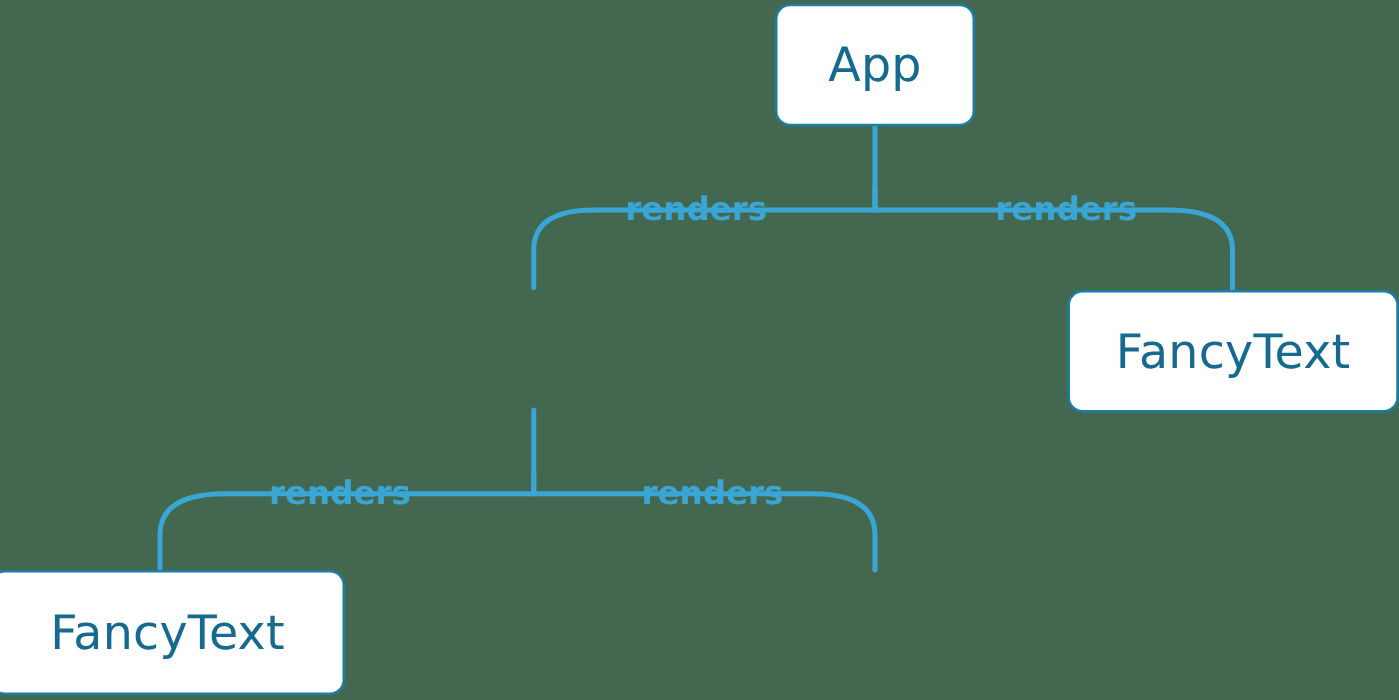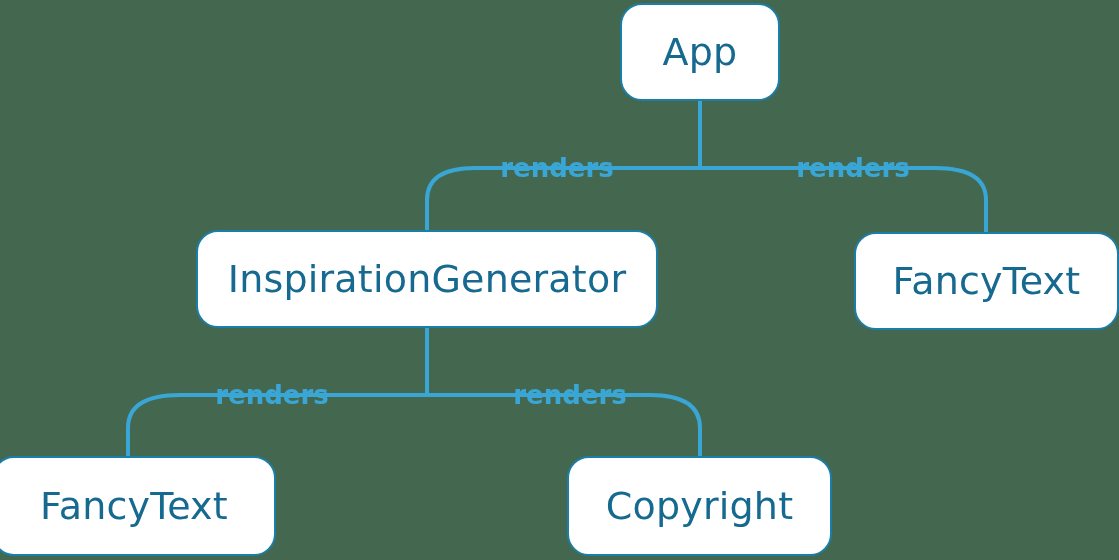--- a/index.html
+++ b/index.html
@@ -22,21 +22,21 @@
     position: absolute;
     left: 0;
     top: 0;
     width: 1119px;
     height: 560px;
   }
   .node {
     position: absolute;
     background: #ffffff;
     border: 2px solid #1b7ea8;
-    border-radius: 22px;
+    border-radius: 12px;
     box-sizing: border-box;
     display: flex;
     align-items: center;
     justify-content: center;
     color: #16698f;
     font-size: 38px;
     font-weight: 500;
     letter-spacing: 0.2px;
     white-space: nowrap;
   }
@@ -70,18 +70,16 @@
       <path d="M427,378 L427,395 L650,395 Q700,395 700,428 L700,456"></path>
     </g>
   </svg>
 
   <div class="edge-label" style="left:557px; top:168px;">renders</div>
   <div class="edge-label" style="left:853px; top:168px;">renders</div>
   <div class="edge-label" style="left:272px; top:395px;">renders</div>
   <div class="edge-label" style="left:570px; top:395px;">renders</div>
 
   <div class="node" style="left:620px; top:3px; width:160px; height:98px;">App</div>
-  <div class="node" style="left:196px; top:230px; width:462px; height:98px;">InspirationGenerator</div>
   <div class="node" style="left:854px; top:232px; width:265px; height:98px;">FancyText</div>
   <div class="node" style="left:-8px; top:456px; width:284px; height:100px;">FancyText</div>
-  <div class="node" style="left:567px; top:456px; width:265px; height:100px;">Copyright</div>
 
 </div>
 
 </body></html>

